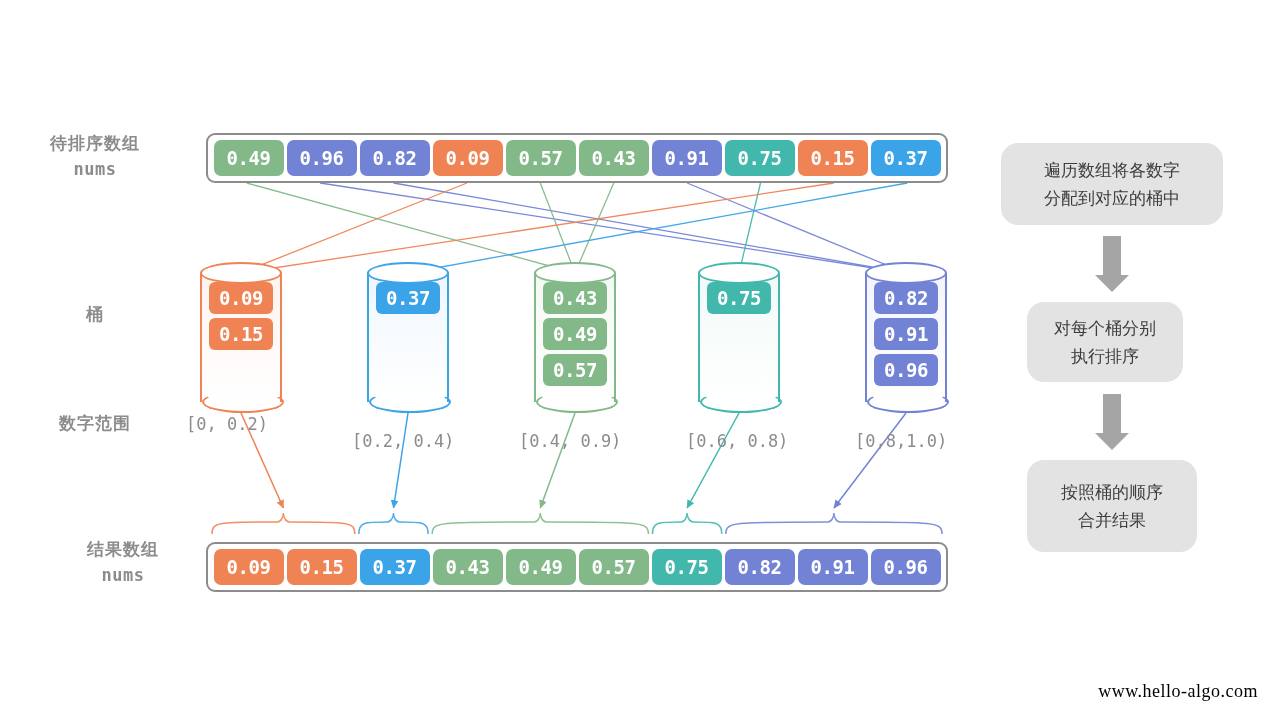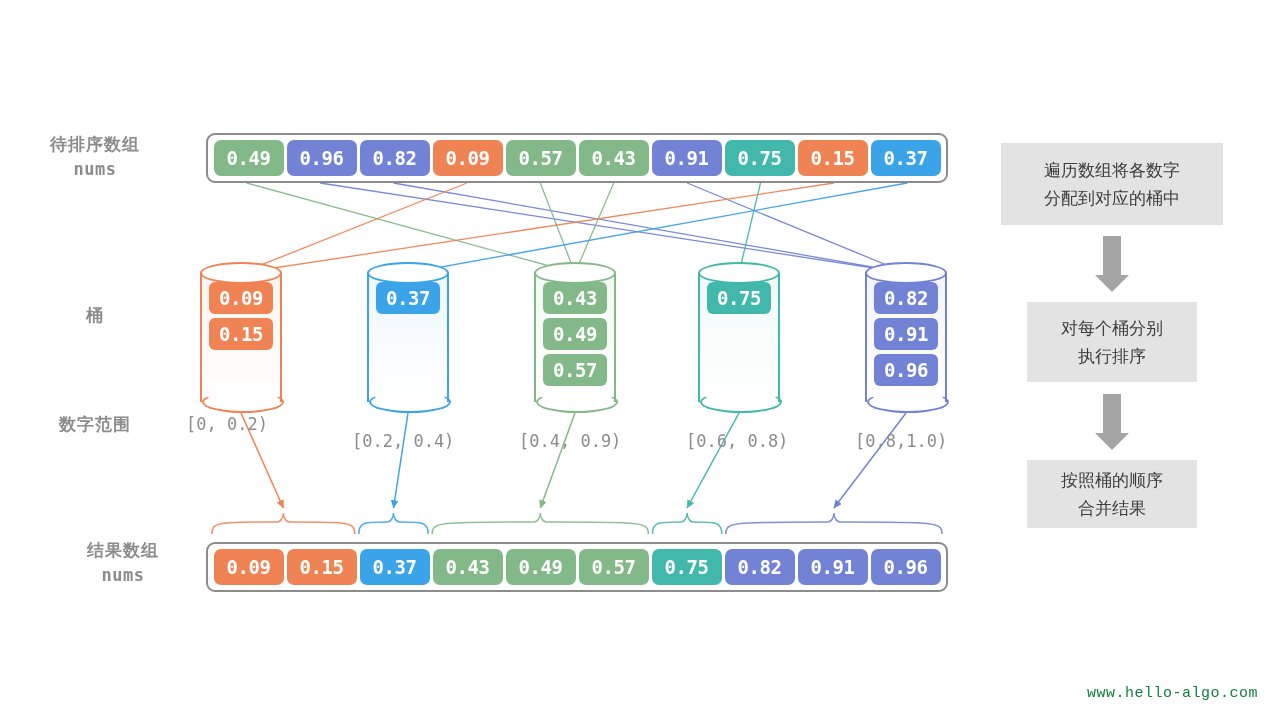--- a/index.html
+++ b/index.html
@@ -17,21 +17,21 @@
   
   .row-label{
     position:absolute;
     color:#8c8c8c;
     font-weight:bold;
     text-align:center;
     line-height:1.45;
     width:190px;
     left:0;
   }
-  .row-label .cn{display:block;font-size:17px;letter-spacing:1px;}
+  .row-label .cn{display:block;font-size:17px;letter-spacing:1px;font-family:Liberation Serif, serif;}
   .row-label .en{display:block;font-size:17px;font-family:"DejaVu Sans Mono","Liberation Mono",monospace;letter-spacing:0.5px;}
 
   
   .array-box{
     position:absolute;
     border:2.5px solid #8c8c8c;
     border-radius:9px;
     background:#ffffff;
     display:flex;
     align-items:center;
@@ -93,40 +93,40 @@
     color:#8c8c8c;
     font-family:"DejaVu Sans Mono","Liberation Mono",monospace;
     font-size:17px;
     white-space:nowrap;
   }
 
   
   .step-box{
     position:absolute;
     background:#e3e3e3;
-    border-radius:0;
+    border-radius:17px;
     display:flex;
     align-items:center;
     justify-content:center;
     text-align:center;
     color:#3d3d3d;
     font-size:17px;
     line-height:1.65;
     padding:12px 14px;
     box-sizing:border-box;
     white-space:pre-line;
   }
 
   
   .watermark{
     position:absolute;
     right:22px;bottom:18px;
-    color:#15803d;
-    font-family:Liberation Mono, monospace;
-    font-size:15px;
+    color:#000000;
+    font-family:Liberation Serif, serif;
+    font-size:18px;
     letter-spacing:0.5px;
   }
 </style>
 </head>
 <body>
 
 <div id="stage">
 
   <svg class="svg-layer" id="connectors" viewBox="0 0 1280 720">
       <defs>
@@ -280,20 +280,20 @@
       <div class="cell" style="background: rgb(131, 185, 137);">0.49</div>
       <div class="cell" style="background: rgb(131, 185, 137);">0.57</div>
       <div class="cell" style="background: rgb(65, 184, 171);">0.75</div>
       <div class="cell" style="background: rgb(114, 131, 214);">0.82</div>
       <div class="cell" style="background: rgb(114, 131, 214);">0.91</div>
       <div class="cell" style="background: rgb(114, 131, 214);">0.96</div>
     </div>
 
   <div class="step-box" style="left:1001px;top:143px;width:222px;height:82px;">遍历数组将各数字
 分配到对应的桶中</div>
-  <div class="step-box" style="left:1027px;top:302px;width:170px;height:80px;">对每个桶分别
+  <div class="step-box" style="left:1027px;top:302px;width:156px;height:80px;">对每个桶分别
 执行排序</div>
-  <div class="step-box" style="left:1027px;top:460px;width:170px;height:68px;">按照桶的顺序
+  <div class="step-box" style="left:1027px;top:460px;width:170px;height:92px;">按照桶的顺序
 合并结果</div>
 
   <div class="watermark">www.hello-algo.com</div>
 
 </div>
 
 </body></html>

